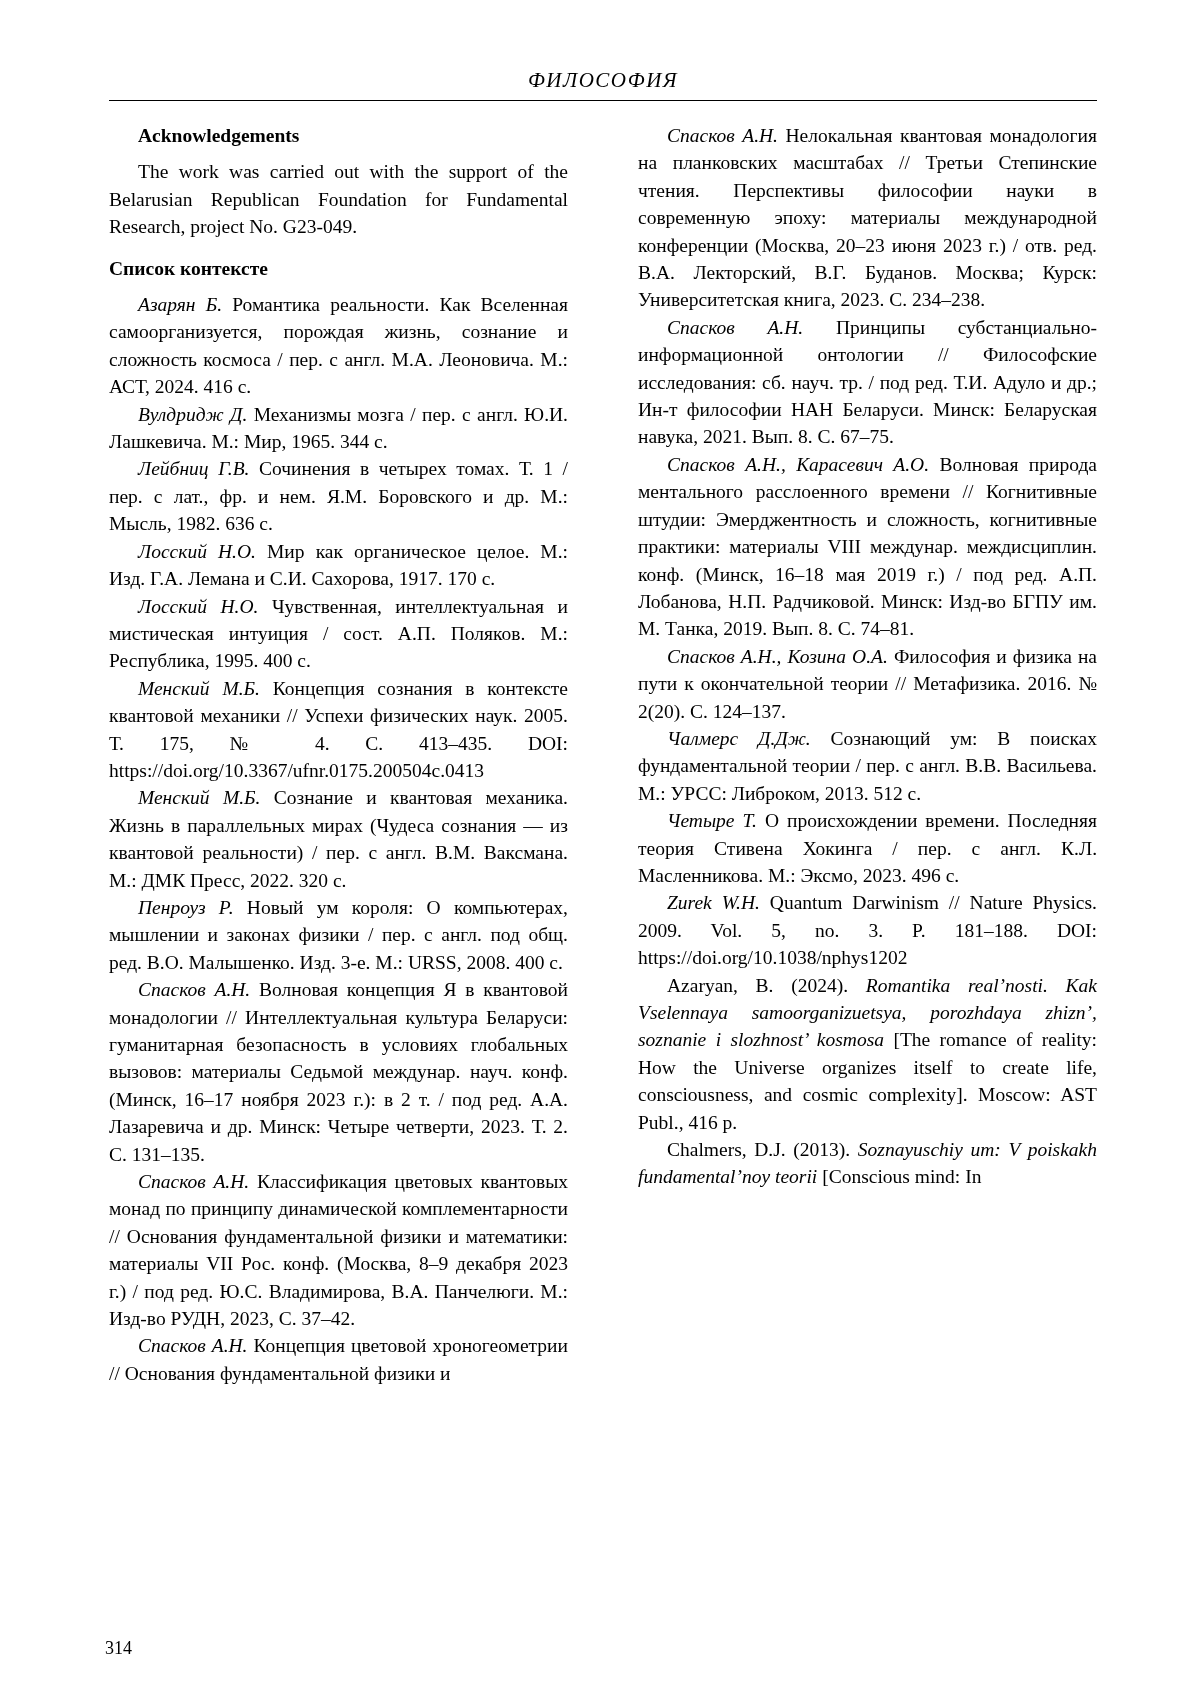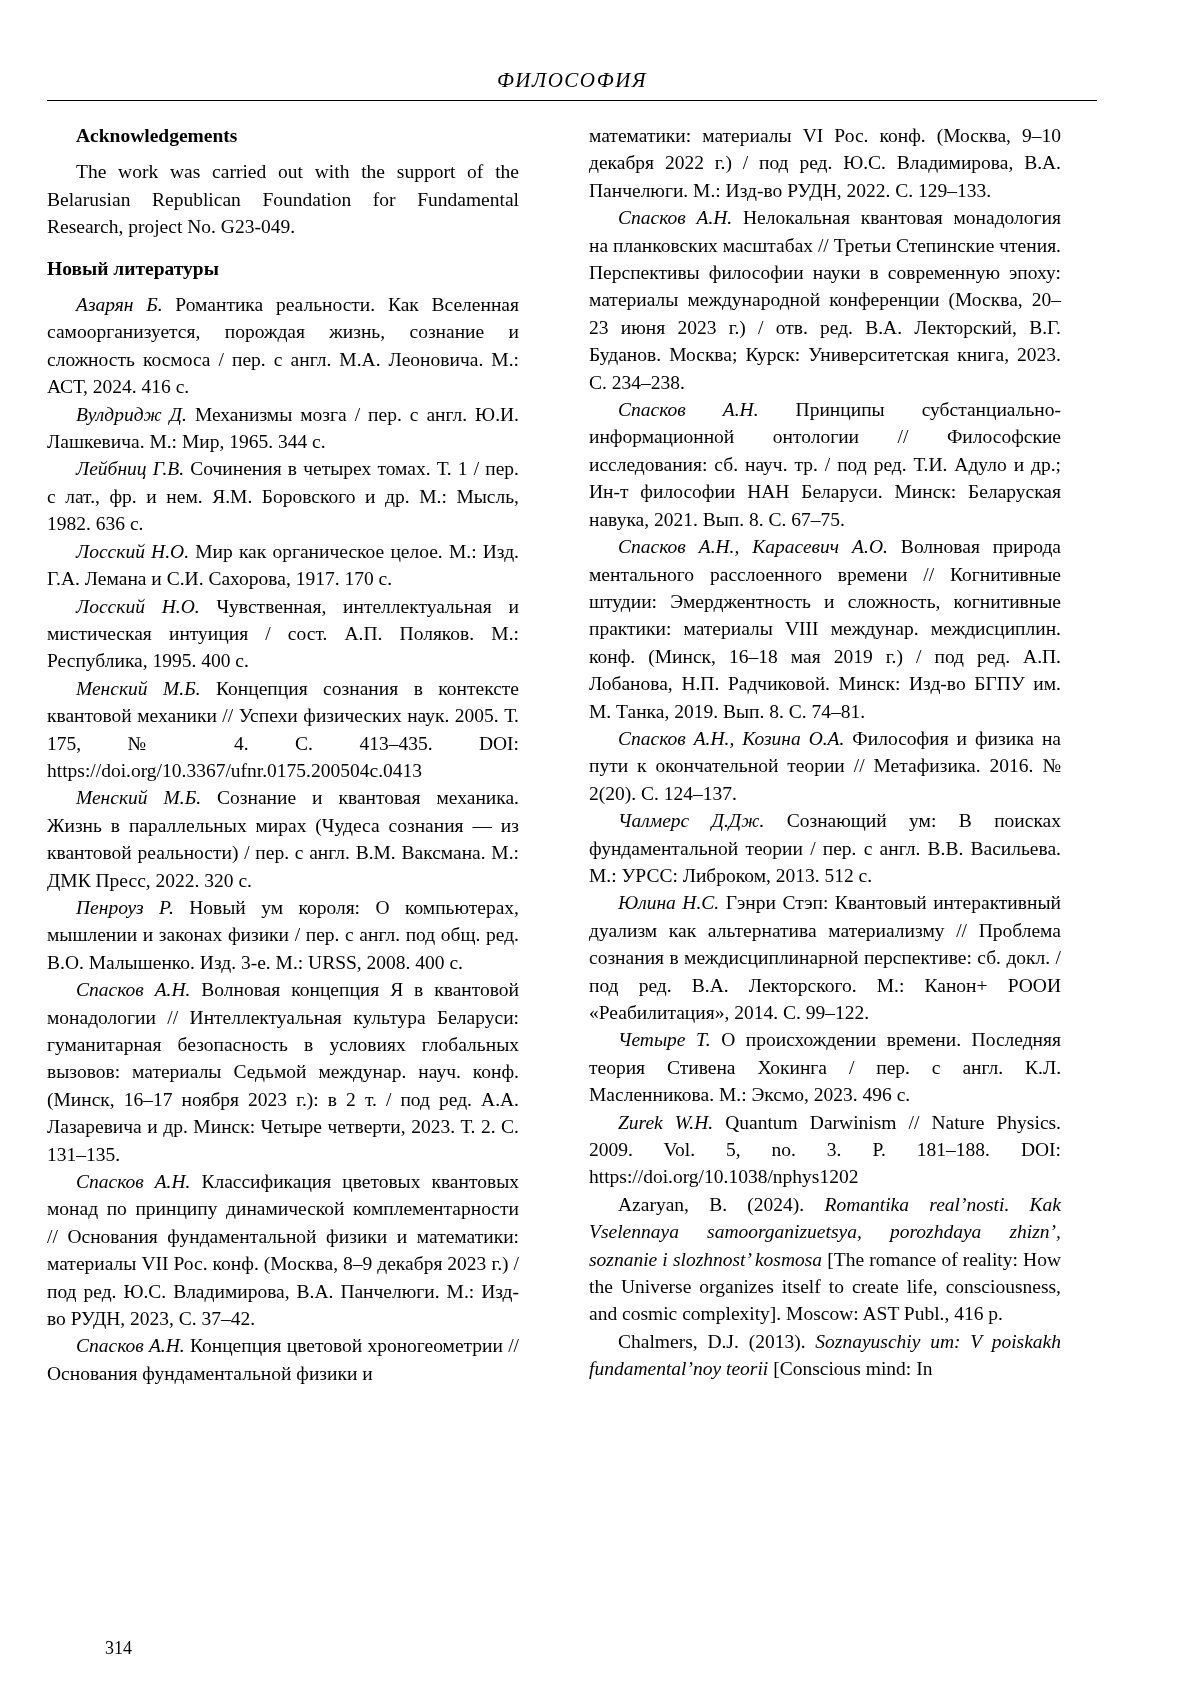--- a/index.html
+++ b/index.html
@@ -8,21 +8,21 @@
     width: 1200px;
     height: 1697px;
     position: relative;
     font-family: "Liberation Serif", "DejaVu Serif", serif;
     color: #000000;
     overflow: hidden;
   }
   .page {
     position: absolute;
     inset: 0;
-    padding: 68px 103px 0 47px;
+    padding: 68px 103px 0 109px;
     border-radius: 13px;
   }
   .running-head {
     text-align: center;
     font-style: italic;
     font-size: 21px;
     letter-spacing: 1.5px;
   }
   .head-rule {
     border: none;
@@ -67,41 +67,39 @@
 <div class="page">
   <header>
     <div class="running-head">ФИЛОСОФИЯ</div>
     <hr class="head-rule">
   </header>
 
   <main class="columns">
     <section class="col" id="col-left">
         <h2 class="heading first hindent"><span>Acknowledgements</span></h2>
         <p class="ref"><span>The work was carried out with the support of the Belarusian Republican Foundation for Fundamental Research, project No. G23-049.</span></p>
-        <h2 class="heading"><span>Новый литературы</span></h2>
+        <h2 class="heading"><span>Список контексте</span></h2>
         <p class="ref"><span class="it">Азарян Б.</span><span> Романтика реальности. Как Вселенная самоорганизуется, порождая жизнь, сознание и сложность космоса / пер. с англ. М.А. Леоновича. М.: АСТ, 2024. 416 с.</span></p>
         <p class="ref"><span class="it">Вулдридж Д.</span><span> Механизмы мозга / пер. с англ. Ю.И. Лашкевича. М.: Мир, 1965. 344 с.</span></p>
         <p class="ref"><span class="it">Лейбниц Г.В.</span><span> Сочинения в четырех томах. Т. 1 / пер. с лат., фр. и нем. Я.М. Боровского и др. М.: Мысль, 1982. 636 с.</span></p>
         <p class="ref"><span class="it">Лосский Н.О.</span><span> Мир как органическое целое. М.: Изд. Г.А. Лемана и С.И. Сахорова, 1917. 170 с.</span></p>
         <p class="ref"><span class="it">Лосский Н.О.</span><span> Чувственная, интеллектуальная и мистическая интуиция / сост. А.П. Поляков. М.: Республика, 1995. 400 с.</span></p>
         <p class="ref"><span class="it">Менский М.Б.</span><span> Концепция сознания в контексте квантовой механики // Успехи физических наук. 2005. Т. 175, № 4. С. 413–435. DOI: https://doi.org/10.3367/ufnr.0175.200504c.0413</span></p>
         <p class="ref"><span class="it">Менский М.Б.</span><span> Сознание и квантовая механика. Жизнь в параллельных мирах (Чудеса сознания — из квантовой реальности) / пер. с англ. В.М. Ваксмана. М.: ДМК Пресс, 2022. 320 с.</span></p>
         <p class="ref"><span class="it">Пенроуз Р.</span><span> Новый ум короля: О компьютерах, мышлении и законах физики / пер. с англ. под общ. ред. В.О. Малышенко. Изд. 3-е. М.: URSS, 2008. 400 с.</span></p>
         <p class="ref"><span class="it">Спасков А.Н.</span><span> Волновая концепция Я в квантовой монадологии // Интеллектуальная культура Беларуси: гуманитарная безопасность в условиях глобальных вызовов: материалы Седьмой междунар. науч. конф. (Минск, 16–17 ноября 2023 г.): в 2 т. / под ред. А.А. Лазаревича и др. Минск: Четыре четверти, 2023. Т. 2. С. 131–135.</span></p>
         <p class="ref"><span class="it">Спасков А.Н.</span><span> Классификация цветовых квантовых монад по принципу динамической комплементарности // Основания фундаментальной физики и математики: материалы VII Рос. конф. (Москва, 8–9 декабря 2023 г.) / под ред. Ю.С. Владимирова, В.А. Панчелюги. М.: Изд-во РУДН, 2023, С. 37–42.</span></p>
         <p class="ref"><span class="it">Спасков А.Н.</span><span> Концепция цветовой хроногеометрии // Основания фундаментальной физики и</span></p>
       </section>
     <section class="col" id="col-right">
-        <p class="ref noindent"><span>математики: материалы VI Рос. конф. (Москва, 9–10 декабря 2022 г.) / под ред. Ю.С. Владимирова, В.А. Панчелюги. М.: Изд-во РУДН, 2022. С. 129–133.</span></p>
         <p class="ref"><span class="it">Спасков А.Н.</span><span> Нелокальная квантовая монадология на планковских масштабах // Третьи Степинские чтения. Перспективы философии науки в современную эпоху: материалы международной конференции (Москва, 20–23 июня 2023 г.) / отв. ред. В.А. Лекторский, В.Г. Буданов. Москва; Курск: Университетская книга, 2023. С. 234–238.</span></p>
         <p class="ref"><span class="it">Спасков А.Н.</span><span> Принципы субстанциально-информационной онтологии // Философские исследования: сб. науч. тр. / под ред. Т.И. Адуло и др.; Ин-т философии НАН Беларуси. Минск: Беларуская навука, 2021. Вып. 8. С. 67–75.</span></p>
         <p class="ref"><span class="it">Спасков А.Н., Карасевич А.О.</span><span> Волновая природа ментального расслоенного времени // Когнитивные штудии: Эмерджентность и сложность, когнитивные практики: материалы VIII междунар. междисциплин. конф. (Минск, 16–18 мая 2019 г.) / под ред. А.П. Лобанова, Н.П. Радчиковой. Минск: Изд-во БГПУ им. М. Танка, 2019. Вып. 8. С. 74–81.</span></p>
         <p class="ref"><span class="it">Спасков А.Н., Козина О.А.</span><span> Философия и физика на пути к окончательной теории // Метафизика. 2016. № 2(20). С. 124–137.</span></p>
         <p class="ref"><span class="it">Чалмерс Д.Дж.</span><span> Сознающий ум: В поисках фундаментальной теории / пер. с англ. В.В. Васильева. М.: УРСС: Либроком, 2013. 512 с.</span></p>
-        <p class="ref"><span class="it">Юлина Н.С.</span><span> Гэнри Стэп: Квантовый интерактивный дуализм как альтернатива материализму // Проблема сознания в междисциплинарной перспективе: сб. докл. / под ред. В.А. Лекторского. М.: Канон+ РООИ «Реабилитация», 2014. С. 99–122.</span></p>
         <p class="ref"><span class="it">Четыре Т.</span><span> О происхождении времени. Последняя теория Стивена Хокинга / пер. с англ. К.Л. Масленникова. М.: Эксмо, 2023. 496 с.</span></p>
         <p class="ref"><span class="it">Zurek W.H.</span><span> Quantum Darwinism // Nature Physics. 2009. Vol. 5, no. 3. P. 181–188. DOI: https://doi.org/10.1038/nphys1202</span></p>
         <p class="ref"><span>Azaryan, B. (2024). </span><span class="it">Romantika real’nosti. Kak Vselennaya samoorganizuetsya, porozhdaya zhizn’, soznanie i slozhnost’ kosmosa</span><span> [The romance of reality: How the Universe organizes itself to create life, consciousness, and cosmic complexity]. Moscow: AST Publ., 416 p.</span></p>
         <p class="ref"><span>Chalmers, D.J. (2013). </span><span class="it">Soznayuschiy um: V poiskakh fundamental’noy teorii</span><span> [Conscious mind: In</span></p>
       </section>
   </main>
 
   <div class="page-number">314</div>
 </div>
 

